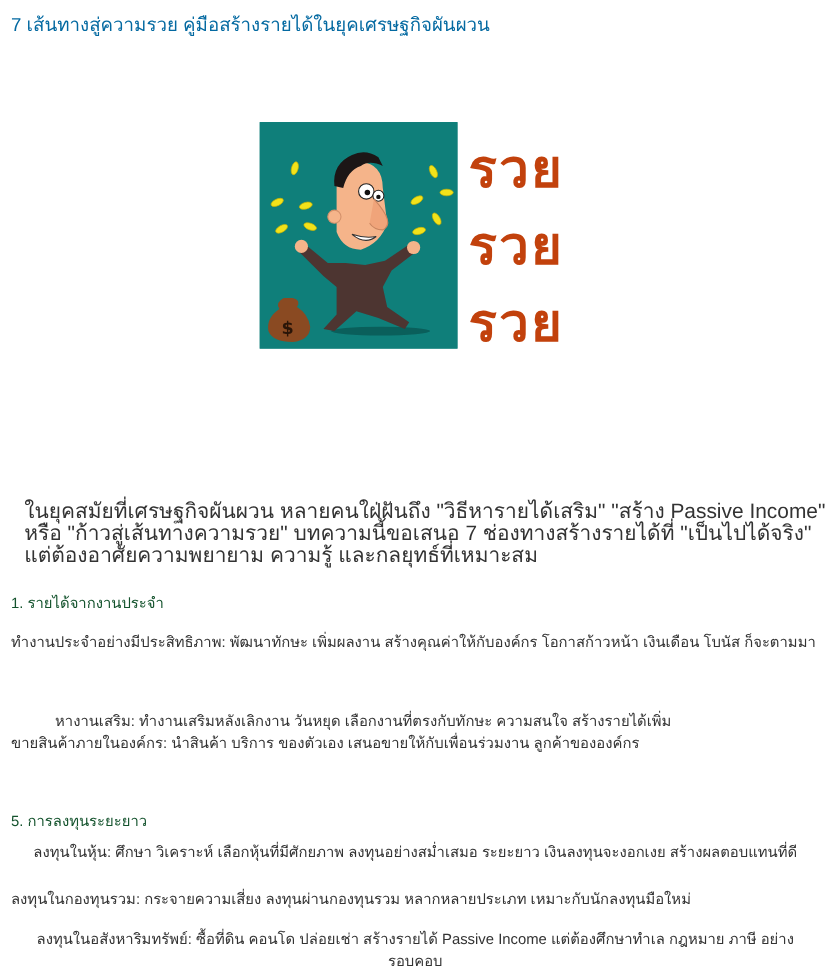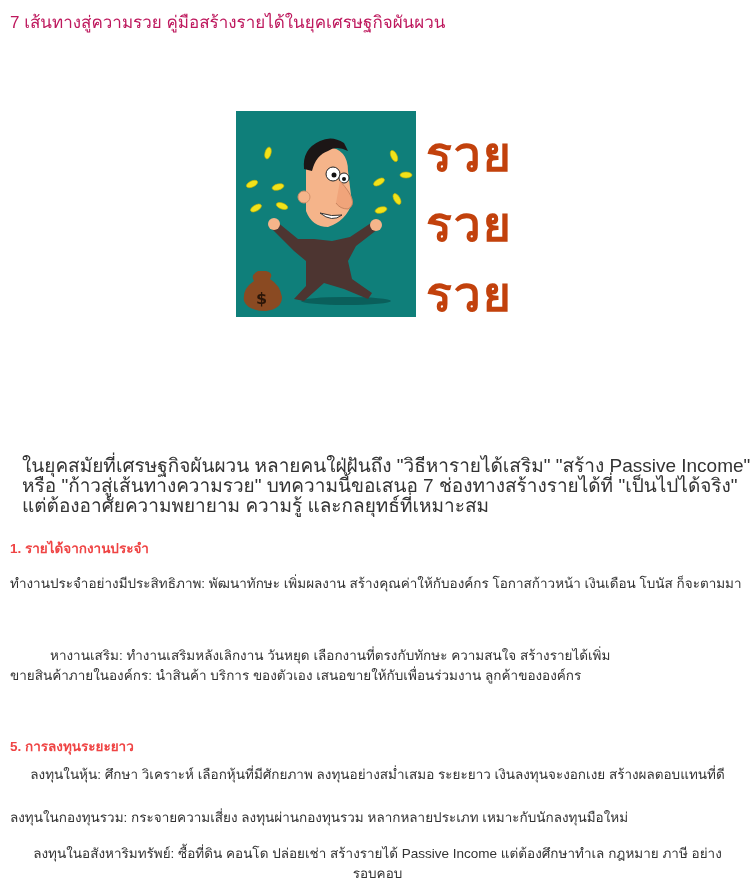--- a/index.html
+++ b/index.html
@@ -1,24 +1,24 @@
 <!DOCTYPE html>
 <html><head>
 <meta charset="utf-8">
 <style>
   html,body{margin:0;padding:0;background:#ffffff;}
   body{width:753px;height:890px;overflow:hidden;font-family:"Liberation Sans","DejaVu Sans",sans-serif;color:#333333;position:relative;}
-  .title{position:absolute;left:10px;top:12px;font-size:17px;line-height:22px;color:#be185d;margin:0;font-weight:normal;white-space:nowrap;}
+  .title{position:absolute;left:10px;top:12px;font-size:17px;line-height:22px;color:#0369a1;margin:0;font-weight:normal;white-space:nowrap;}
   .hero{position:absolute;left:236px;top:111px;width:300px;height:206px;}
   .hero-img{position:absolute;left:0;top:0;width:180px;height:206px;background:#0f7f7a;overflow:hidden;}
   .hero-words{position:absolute;left:190px;top:8px;width:110px;}
   .hero-word{display:block;font-family:"DejaVu Sans",sans-serif;font-weight:bold;font-size:48px;line-height:70px;color:#c2410c;letter-spacing:2px;}
   .intro{position:absolute;left:10px;top:444px;width:735px;font-size:19px;line-height:20px;margin:12px;}
   .sec{position:absolute;left:10px;width:735px;margin:0;}
-  .sec h2{font-size:13.5px;font-weight:bold;margin:0;line-height:20px;color:#ef4444;}
+  .sec h2{font-size:13.5px;font-weight:normal;margin:0;line-height:20px;color:#14532d;}
   .sec p{font-size:13.5px;line-height:20px;margin:0;position:absolute;left:0;width:735px;}
 </style>
 </head>
 <body>
 
 <h1 class="title">7 เส้นทางสู่ความรวย คู่มือสร้างรายได้ในยุคเศรษฐกิจผันผวน</h1>
 
 <div class="hero">
   <div class="hero-img">
     <svg width="180" height="206" viewBox="0 0 180 206">

